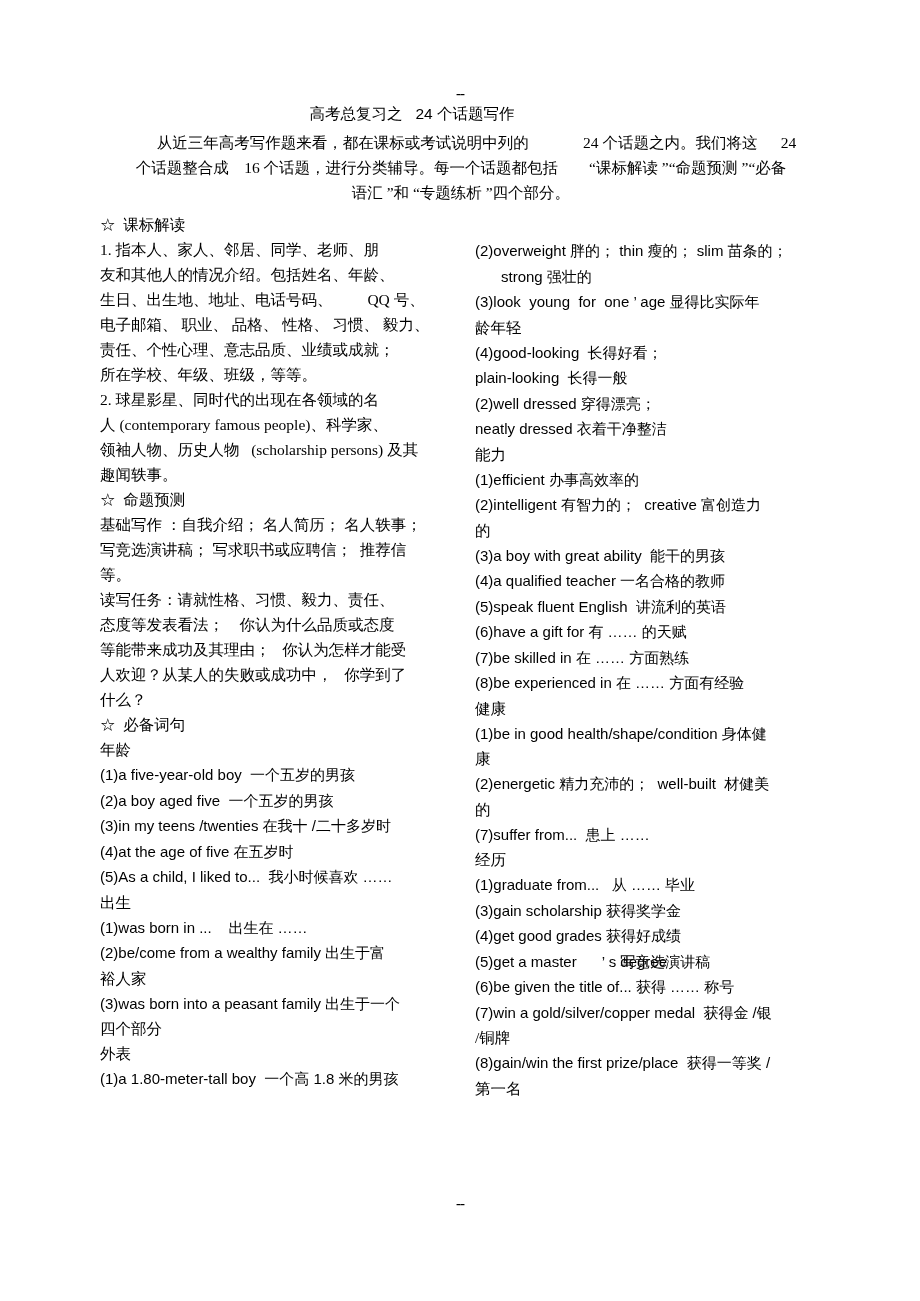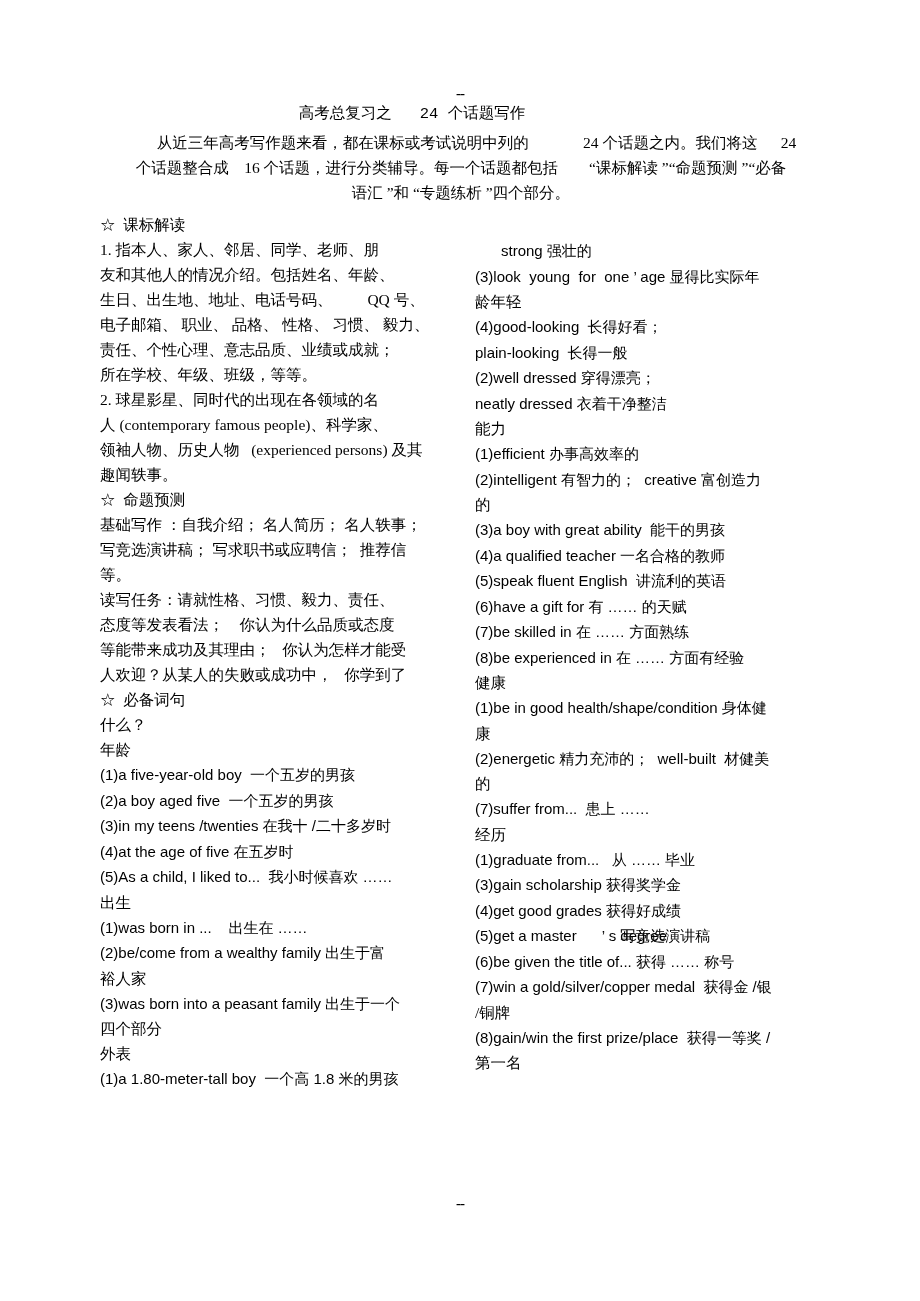--- a/index.html
+++ b/index.html
@@ -35,21 +35,21 @@
   #marker-top  { top: 86px; }
   #marker-bot  { top: 1196px; }
 
   
   #doc-title {
     position: absolute;
     top: 104px;
     left: 0;
     width: 824px;
     text-align: center;
-    font-family: Liberation Mono, monospace;
+    font-family: Liberation Sans, sans-serif;
     font-size: 15.5px;
     line-height: 20px;
     white-space: pre;
   }
 
   
   #intro {
     position: absolute;
     top: 130px;
     left: 100px;
@@ -121,48 +121,49 @@
   <div class="col" id="col-left">
       <span class="line cn">☆  课标解读</span>
       <span class="line cn">1. 指本人、家人、邻居、同学、老师、朋</span>
       <span class="line cn">友和其他人的情况介绍。包括姓名、年龄、</span>
       <span class="line cn">生日、出生地、地址、电话号码、         QQ 号、</span>
       <span class="line cn">电子邮箱、 职业、 品格、 性格、 习惯、 毅力、</span>
       <span class="line cn">责任、个性心理、意志品质、业绩或成就；</span>
       <span class="line cn">所在学校、年级、班级，等等。</span>
       <span class="line cn">2. 球星影星、同时代的出现在各领域的名</span>
       <span class="line cn">人 (contemporary famous people)、科学家、</span>
-      <span class="line cn">领袖人物、历史人物   (experienced persons) 及其</span>
+      <span class="line cn">领袖人物、历史人物   (scholarship persons) 及其</span>
       <span class="line cn">趣闻轶事。</span>
       <span class="line cn">☆  命题预测</span>
       <span class="line cn">基础写作 ：自我介绍； 名人简历； 名人轶事；</span>
       <span class="line cn">写竞选演讲稿； 写求职书或应聘信；  推荐信</span>
       <span class="line cn">等。</span>
       <span class="line cn">读写任务：请就性格、习惯、毅力、责任、</span>
       <span class="line cn">态度等发表看法；    你认为什么品质或态度</span>
       <span class="line cn">等能带来成功及其理由；   你认为怎样才能受</span>
       <span class="line cn">人欢迎？从某人的失败或成功中，   你学到了</span>
+      <span class="line cn">什么？</span>
       <span class="line cn">☆  必备词句</span>
-      <span class="line cn">什么？</span>
       <span class="line cn">年龄</span>
       <span class="line en">(1)a five-year-old boy  一个五岁的男孩</span>
       <span class="line en">(2)a boy aged five  一个五岁的男孩</span>
       <span class="line en">(3)in my teens /twenties 在我十 /二十多岁时</span>
       <span class="line en">(4)at the age of five 在五岁时</span>
       <span class="line en">(5)As a child, I liked to...  我小时候喜欢 ……</span>
       <span class="line cn">出生</span>
       <span class="line en">(1)was born in ...    出生在 ……</span>
       <span class="line en">(2)be/come from a wealthy family 出生于富</span>
       <span class="line cn">裕人家</span>
       <span class="line en">(3)was born into a peasant family 出生于一个</span>
       <span class="line cn">四个部分</span>
       <span class="line cn">外表</span>
       <span class="line en">(1)a 1.80-meter-tall boy  一个高 1.8 米的男孩</span>
     </div>
   <div class="col" id="col-right">
+      <span class="line en">(2)overweight 胖的； thin 瘦的； slim 苗条的；</span>
       <span class="line en indent">strong 强壮的</span>
       <span class="line en">(3)look  young  for  one ’ age 显得比实际年</span>
       <span class="line cn">龄年轻</span>
       <span class="line en">(4)good-looking  长得好看；</span>
       <span class="line en">plain-looking  长得一般</span>
       <span class="line en">(2)well dressed 穿得漂亮；</span>
       <span class="line en">neatly dressed 衣着干净整洁</span>
       <span class="line cn">能力</span>
       <span class="line en">(1)efficient 办事高效率的</span>
       <span class="line en">(2)intelligent 有智力的；  creative 富创造力</span>

